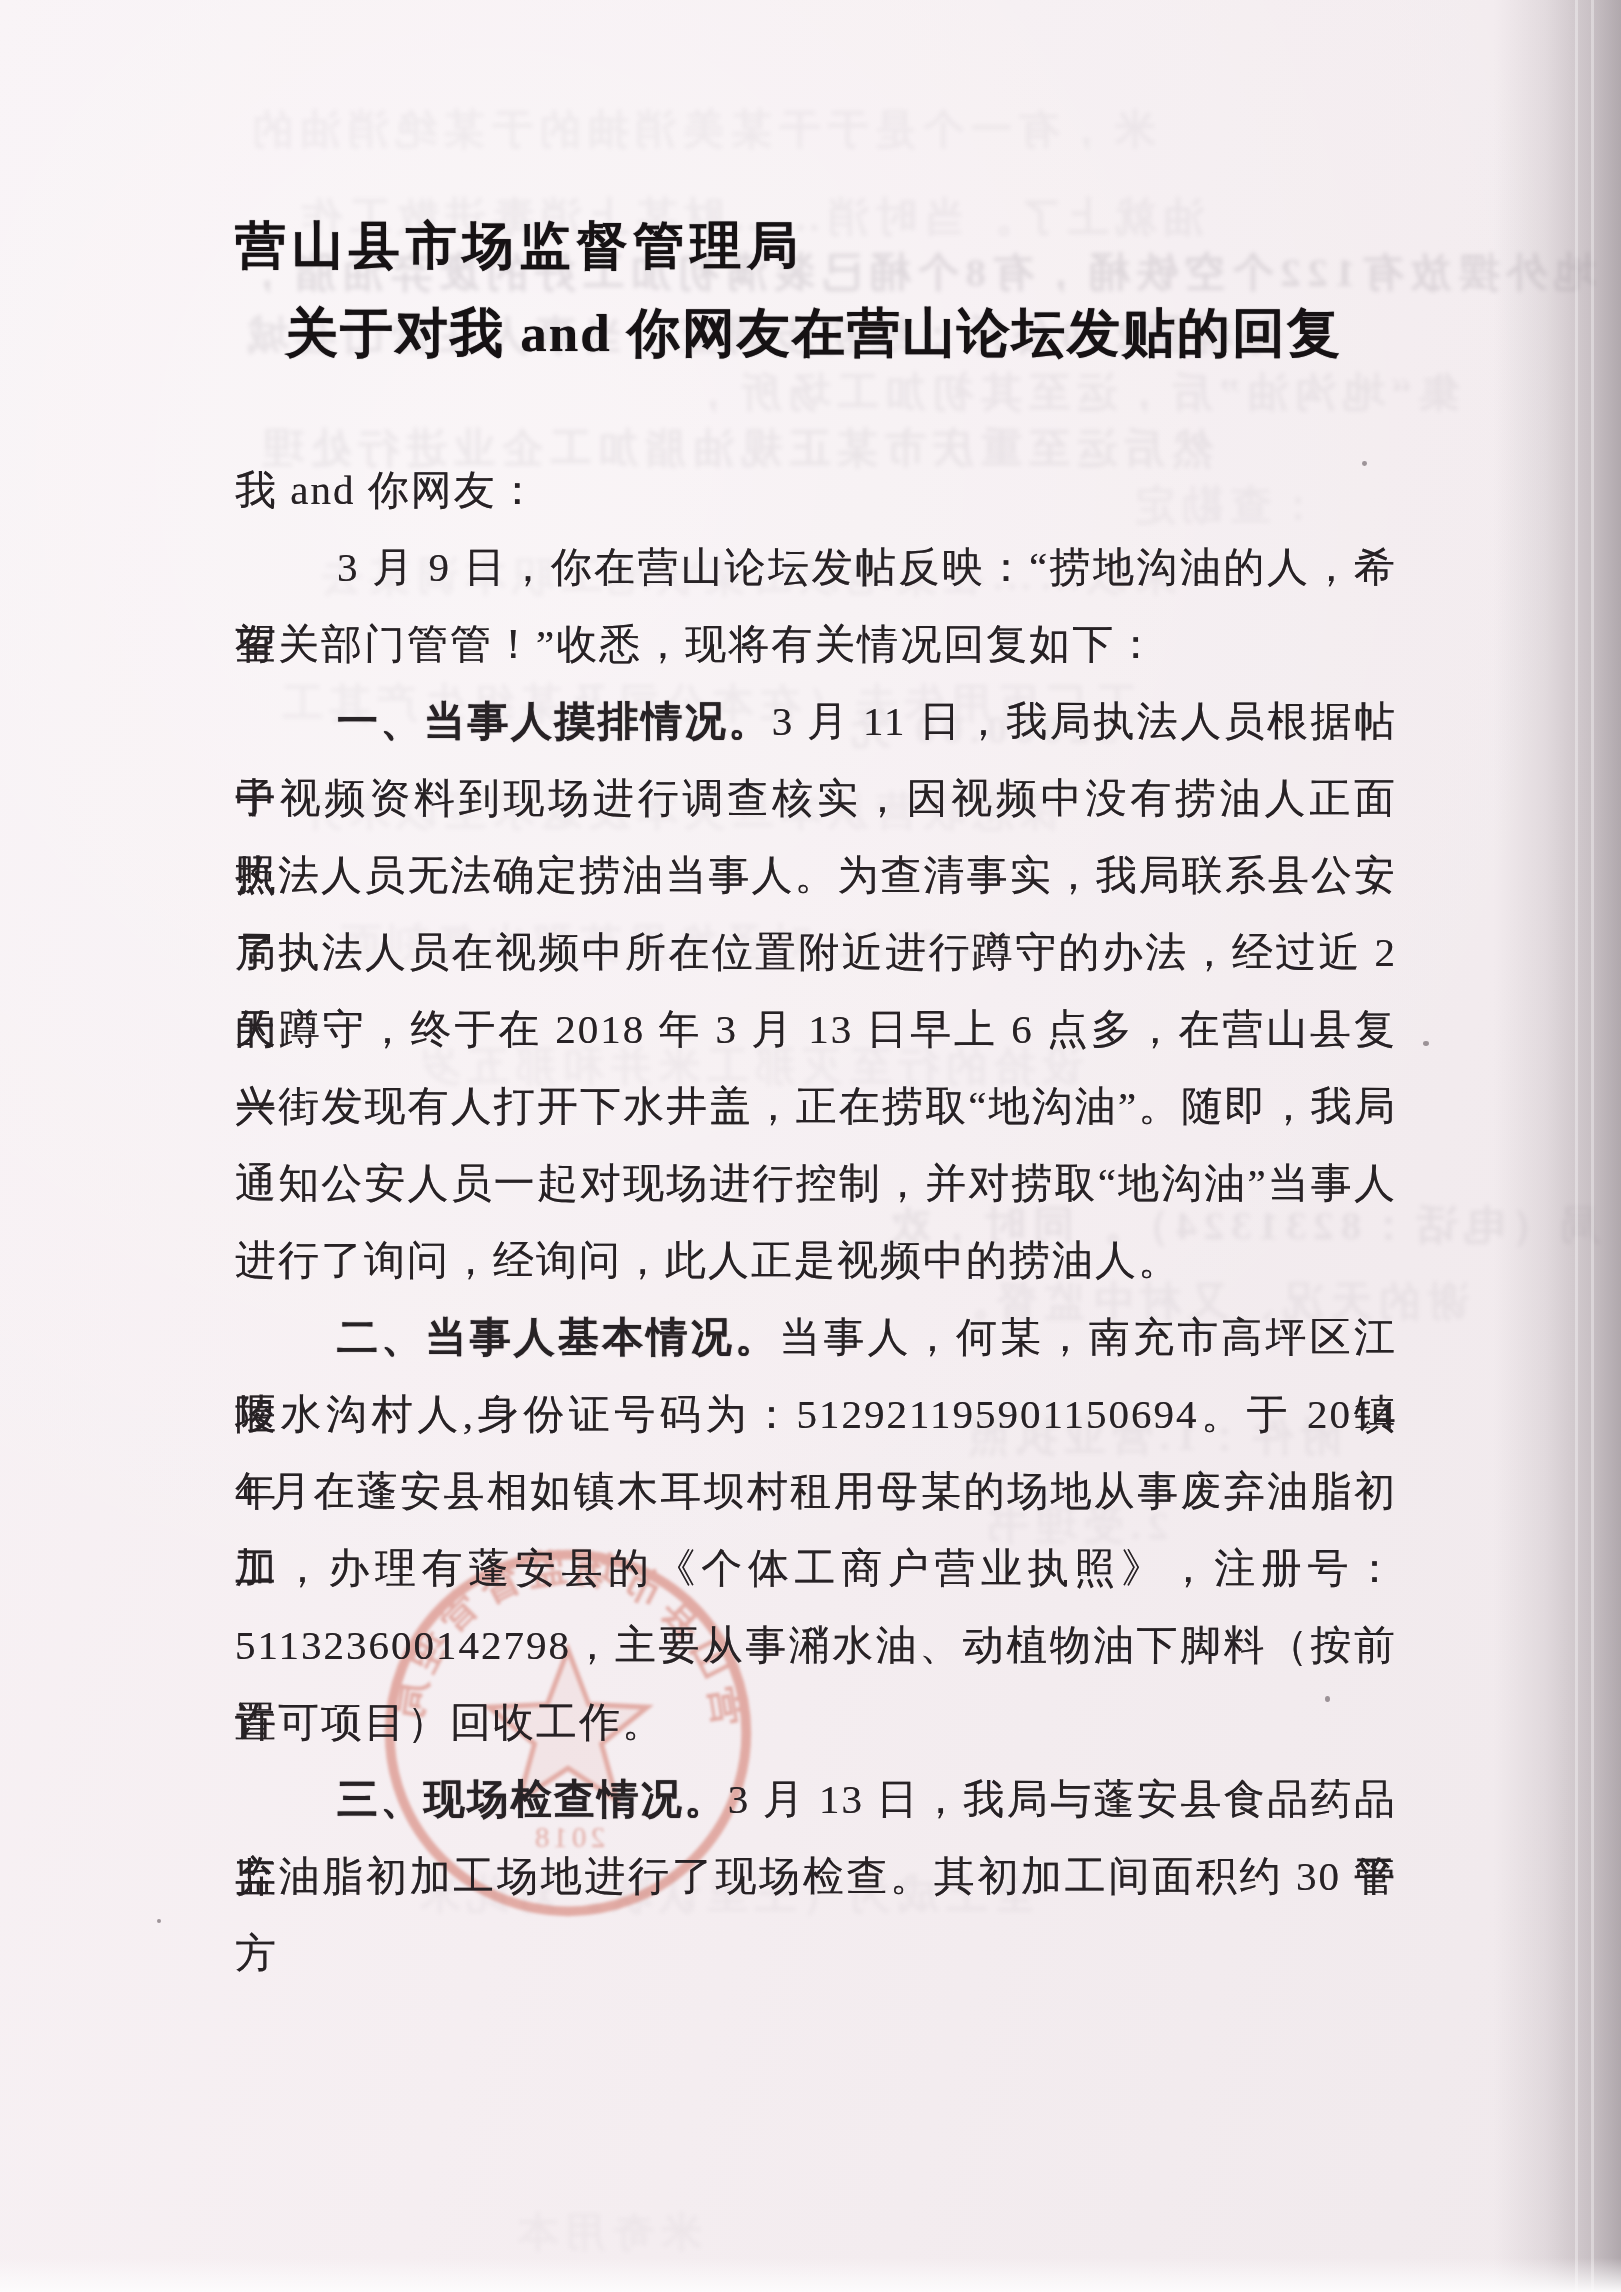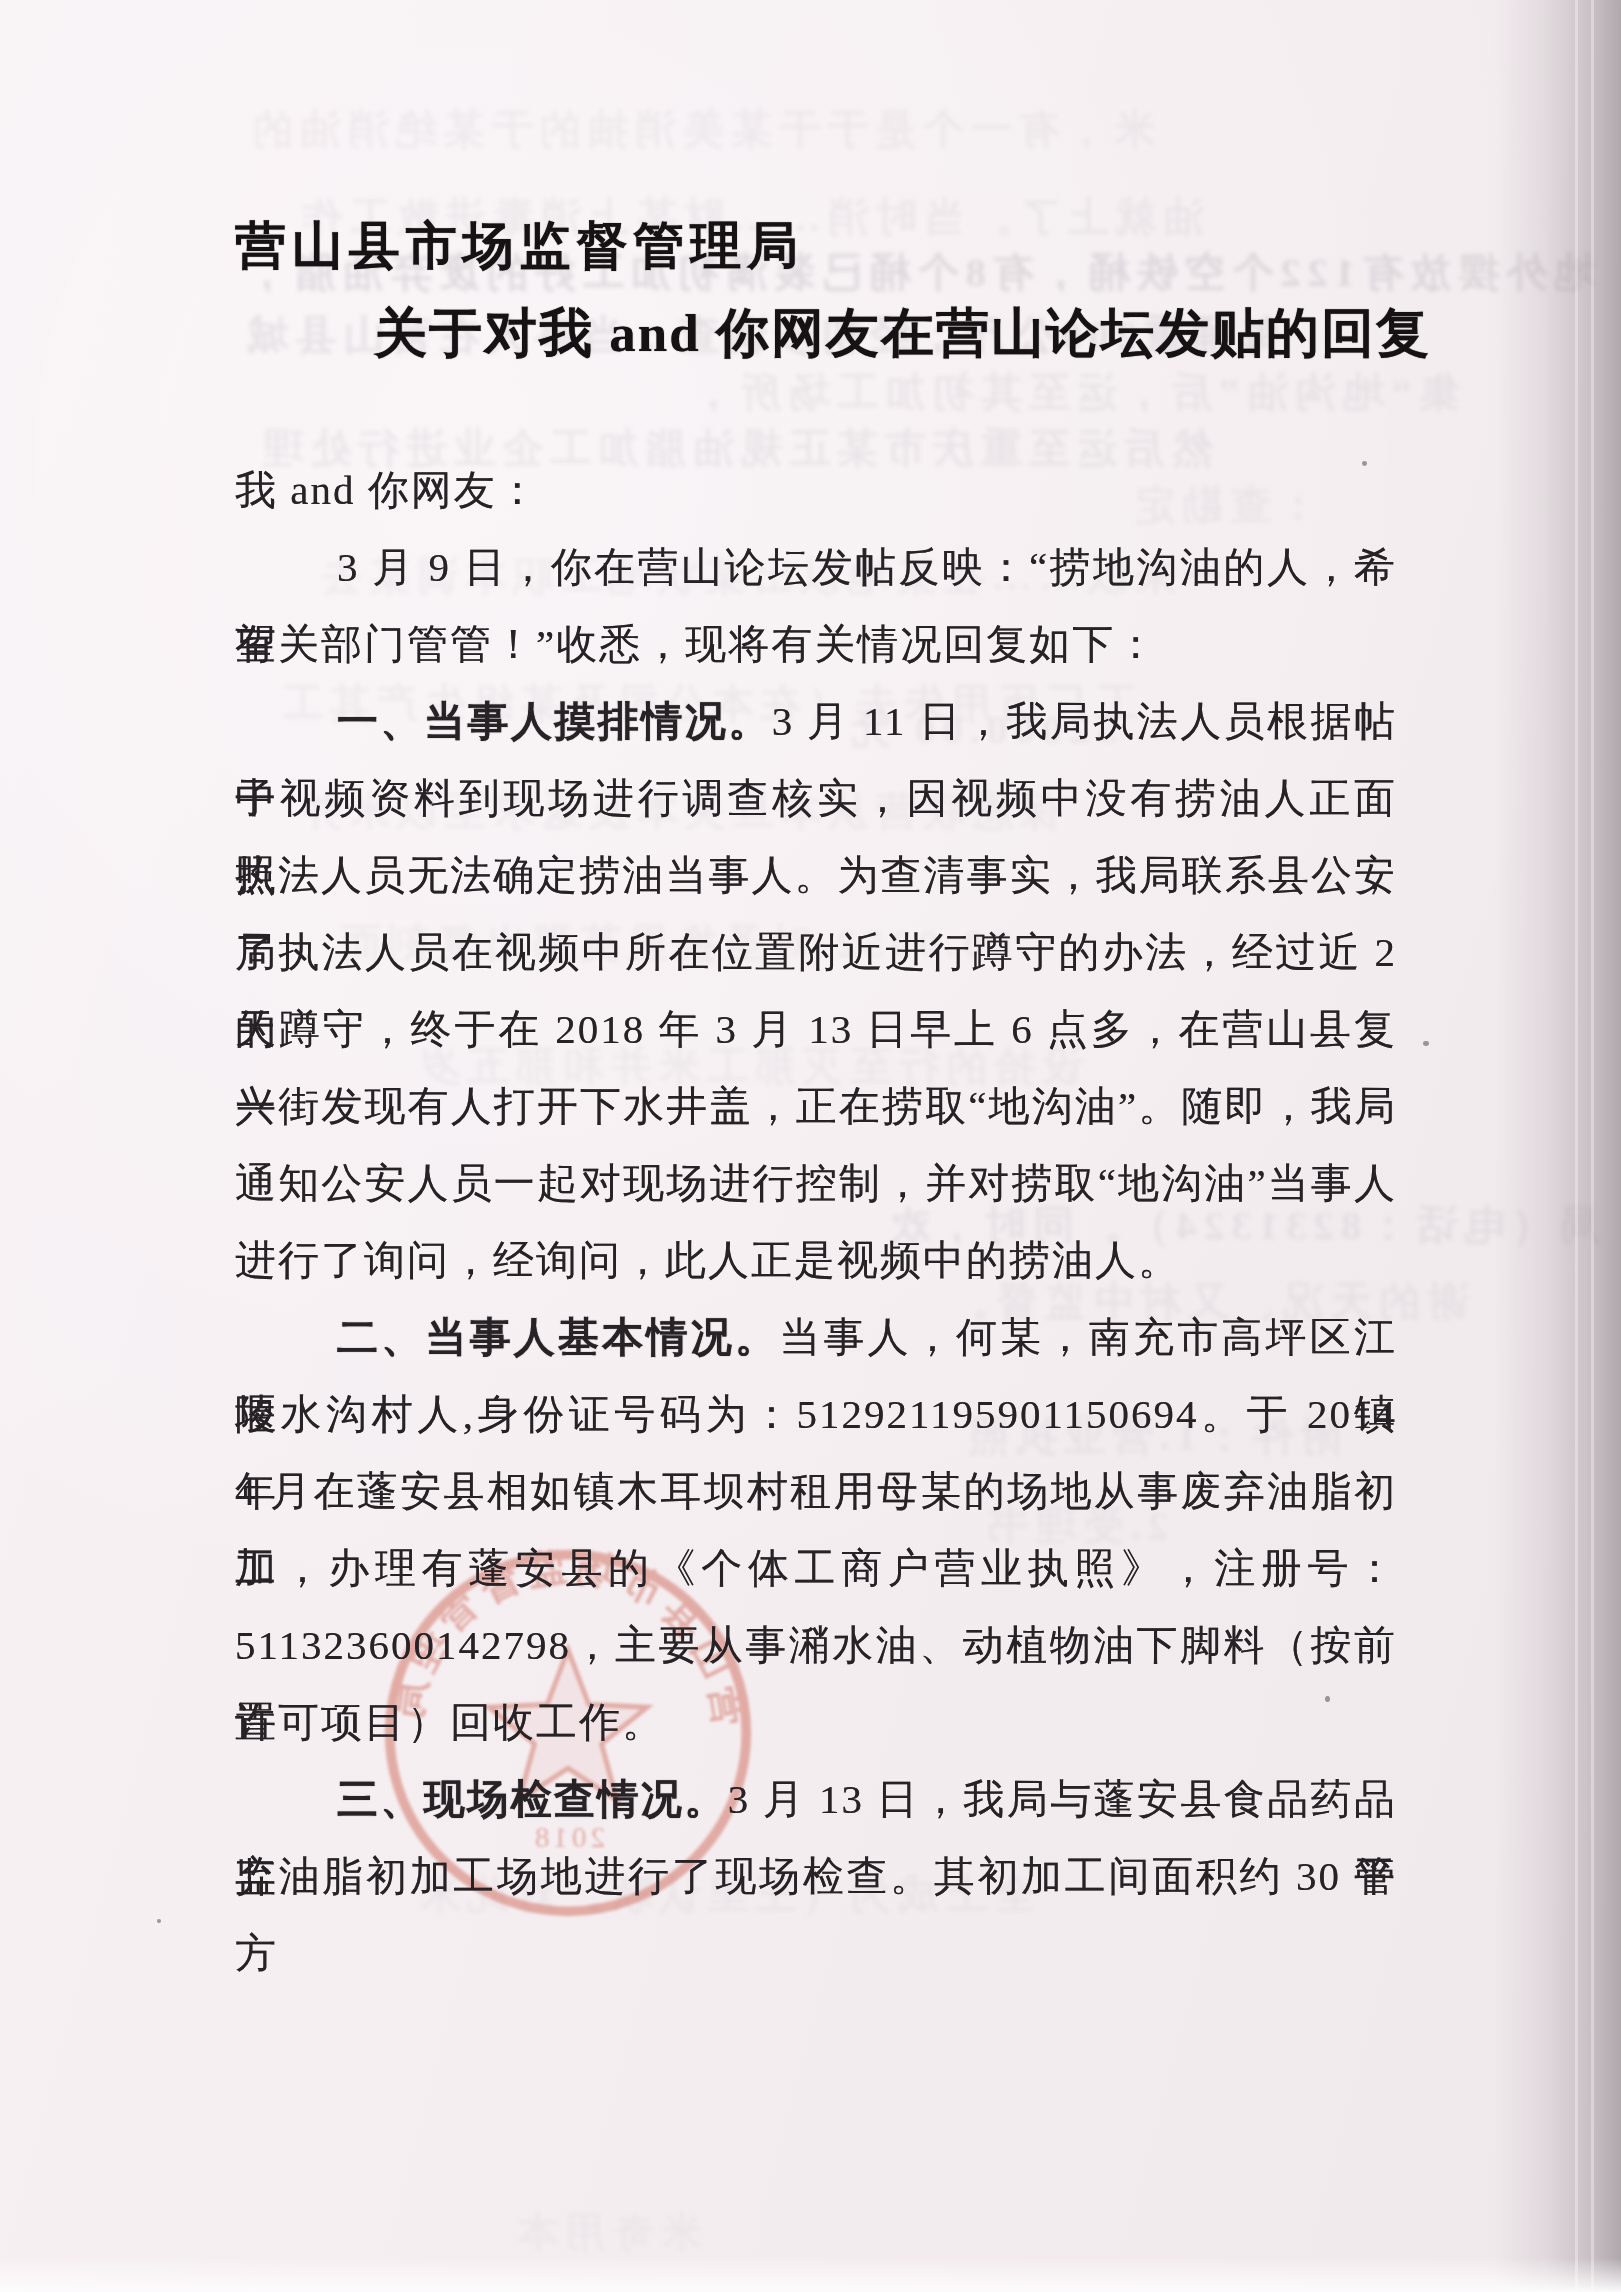--- a/index.html
+++ b/index.html
@@ -43,21 +43,21 @@
     opacity:.42;filter:blur(1.4px);
   }
   
   .title1{
     position:absolute;left:235px;width:1161px;top:201px;height:90px;line-height:90px;
     text-align:left;font-weight:bold;font-size:51px;letter-spacing:5.9px;
     color:#161214;text-shadow:0 0 1px rgba(20,15,18,.7);white-space:nowrap;
   }
   .title2{
     position:absolute;left:196px;width:1235px;top:286px;height:94px;line-height:94px;
-    text-align:right;font-weight:bold;font-size:53px;letter-spacing:2px;
+    text-align:center;font-weight:bold;font-size:53px;letter-spacing:2px;
     color:#161214;text-shadow:0 0 1px rgba(20,15,18,.7);white-space:nowrap;
   }
   .doc-body{
     position:absolute;left:235px;top:452px;width:1162px;
     font-size:41px;color:#272225;
     text-shadow:0 0 0.6px rgba(35,28,32,.6);
   }
   .line{
     height:77px;line-height:77px;
     letter-spacing:2px;

